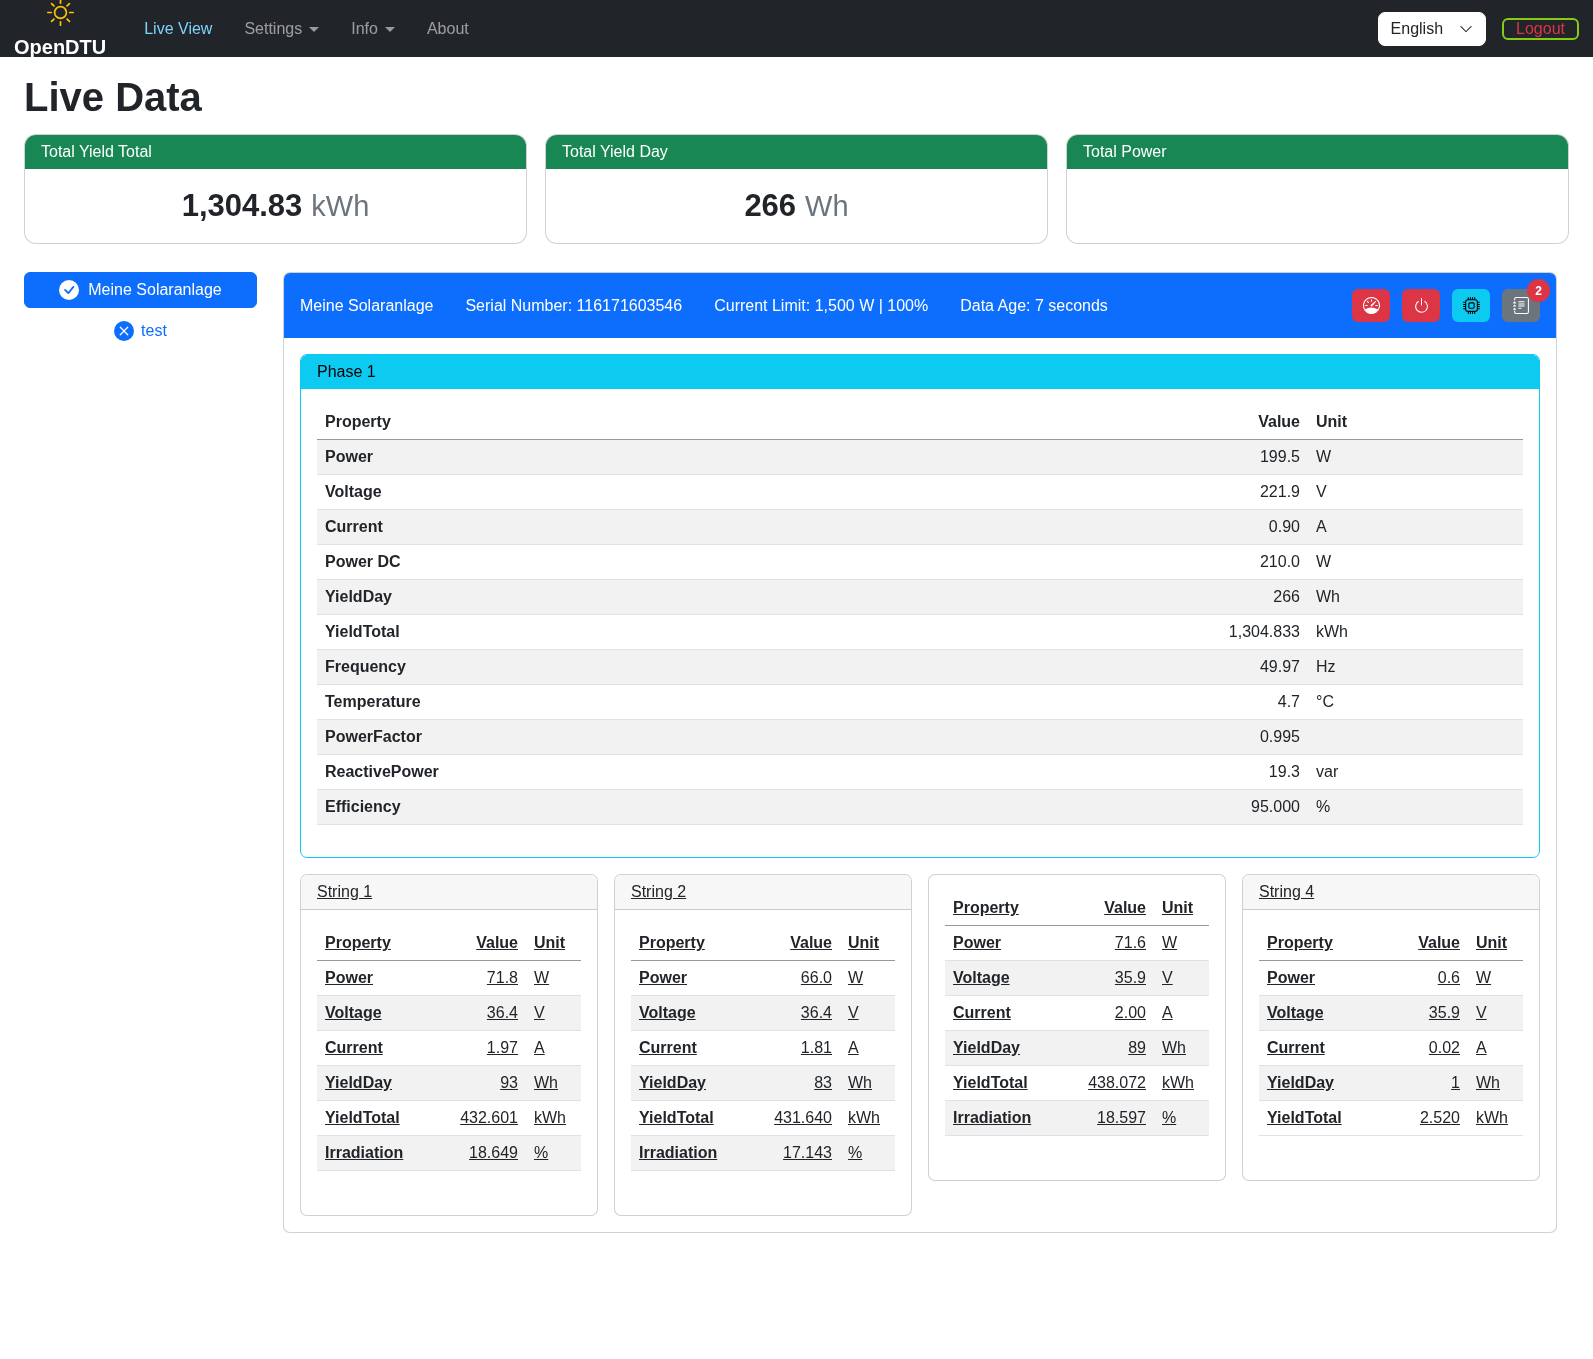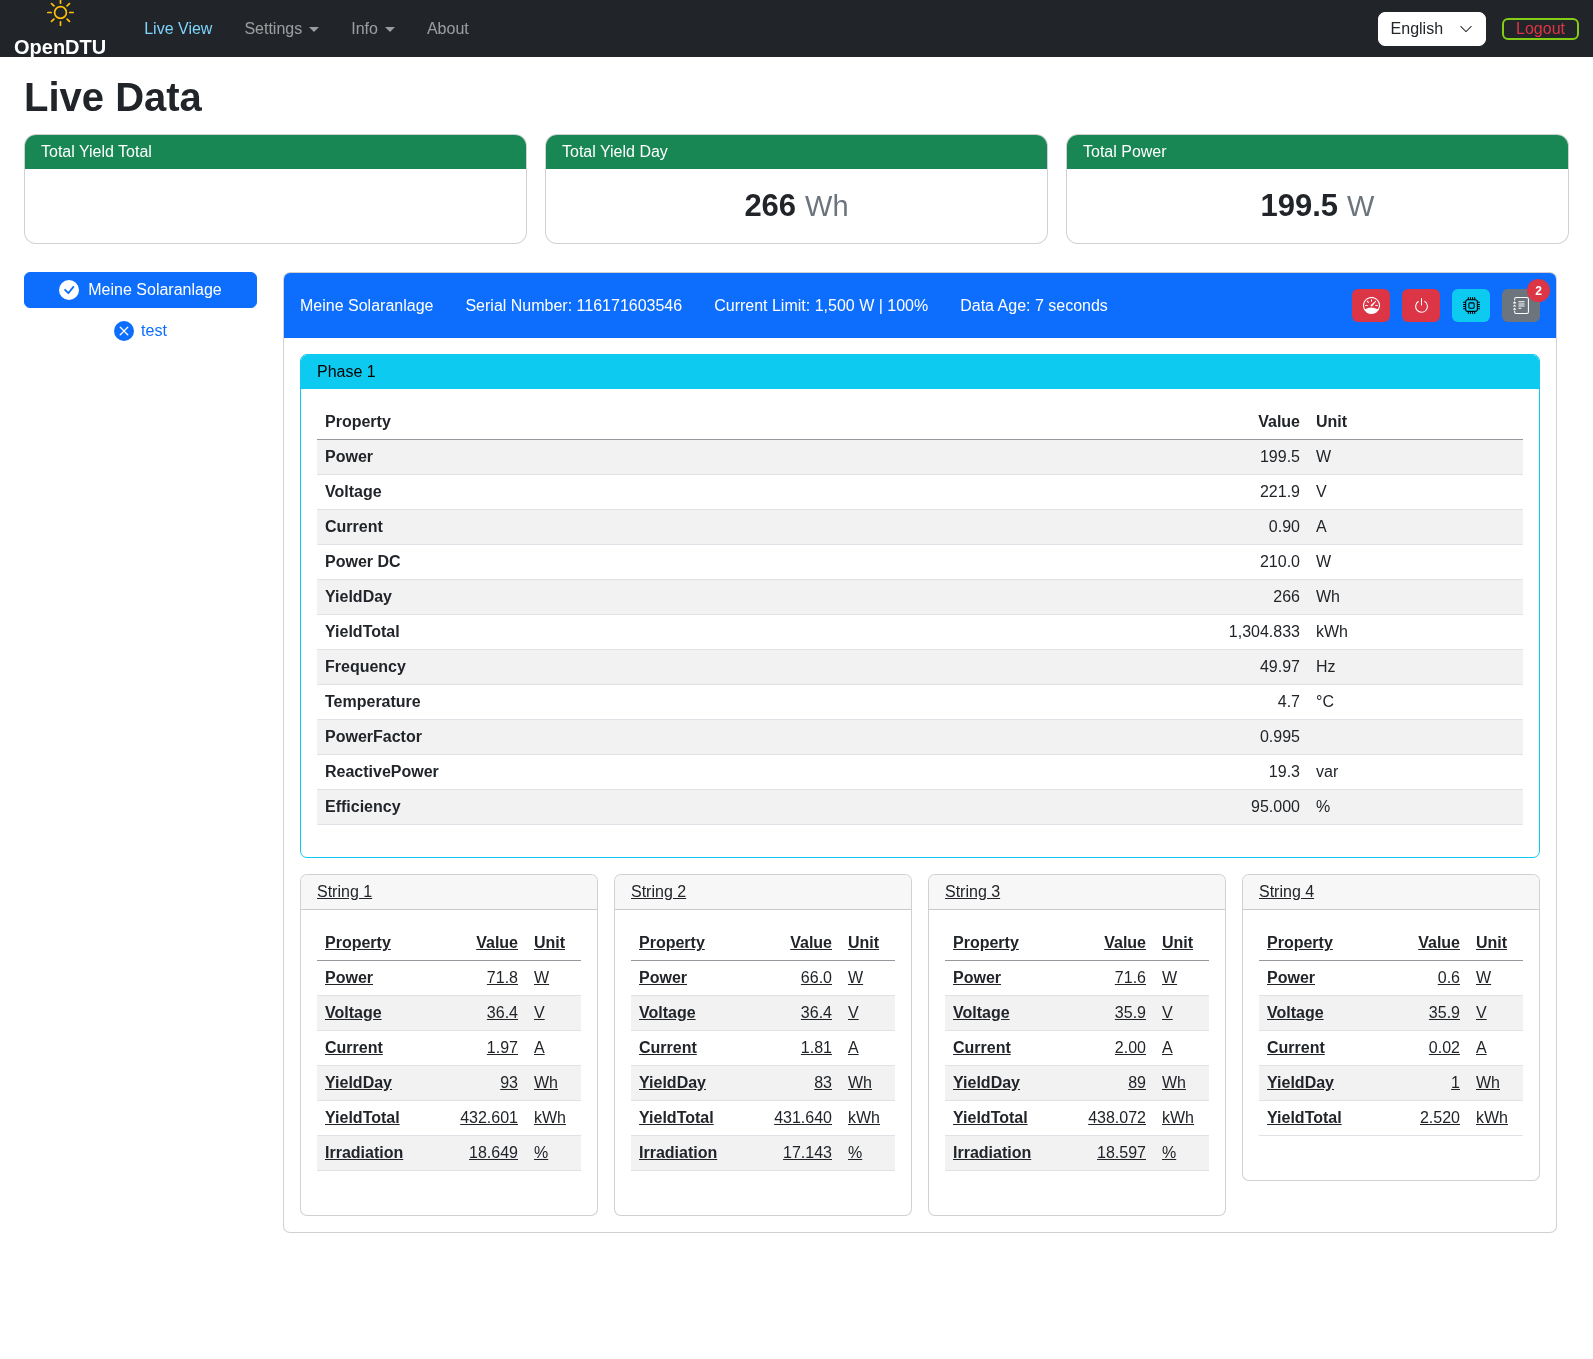--- a/index.html
+++ b/index.html
@@ -104,32 +104,32 @@
     <button class="logout-btn">Logout</button>
   </div>
 </nav>
 
 <div class="page">
   <h1>Live Data</h1>
 
   <div class="cards-row">
     <div class="scard">
       <div class="scard-header">Total Yield Total</div>
+      <div class="scard-body">
+        <span class="scard-value">1,304.83</span><span class="scard-unit">kWh</span>
+      </div>
     </div>
     <div class="scard">
       <div class="scard-header">Total Yield Day</div>
       <div class="scard-body">
         <span class="scard-value">266</span><span class="scard-unit">Wh</span>
       </div>
     </div>
     <div class="scard">
       <div class="scard-header">Total Power</div>
-      <div class="scard-body">
-        <span class="scard-value">199.5</span><span class="scard-unit">W</span>
-      </div>
     </div>
   </div>
 
   <div class="content-row">
 
     <div class="sidebar">
       <button class="inv-select-btn">
         <svg viewBox="0 0 16 16" fill="#fff">
             <path d="M16 8A8 8 0 1 1 0 8a8 8 0 0 1 16 0zm-3.97-3.03a.75.75 0 0 0-1.08.022L7.477 9.417 5.384 7.323a.75.75 0 0 0-1.06 1.06L6.97 11.03a.75.75 0 0 0 1.079-.02l3.992-4.99a.75.75 0 0 0-.01-1.05z"></path>
           </svg>
@@ -338,21 +338,20 @@
                     <tr>
                       <th class="c0">Irradiation</th>
                       <td class="c1">17.143</td>
                       <td class="c2">%</td>
                     </tr>
                   </tbody>
                 </table>
             </div>
           </div>
           <div class="string-card">
-            <div class="string-card-header">String 3</div>
             <div class="string-card-body">
               <table class="data-table string-table stripe-even" data-table="strings.2">
                   <thead>
                     <tr>
                       <th class="c0">Property</th>
                       <th class="c1">Value</th>
                       <th class="c2">Unit</th>
                     </tr>
                   </thead>
                   <tbody>

